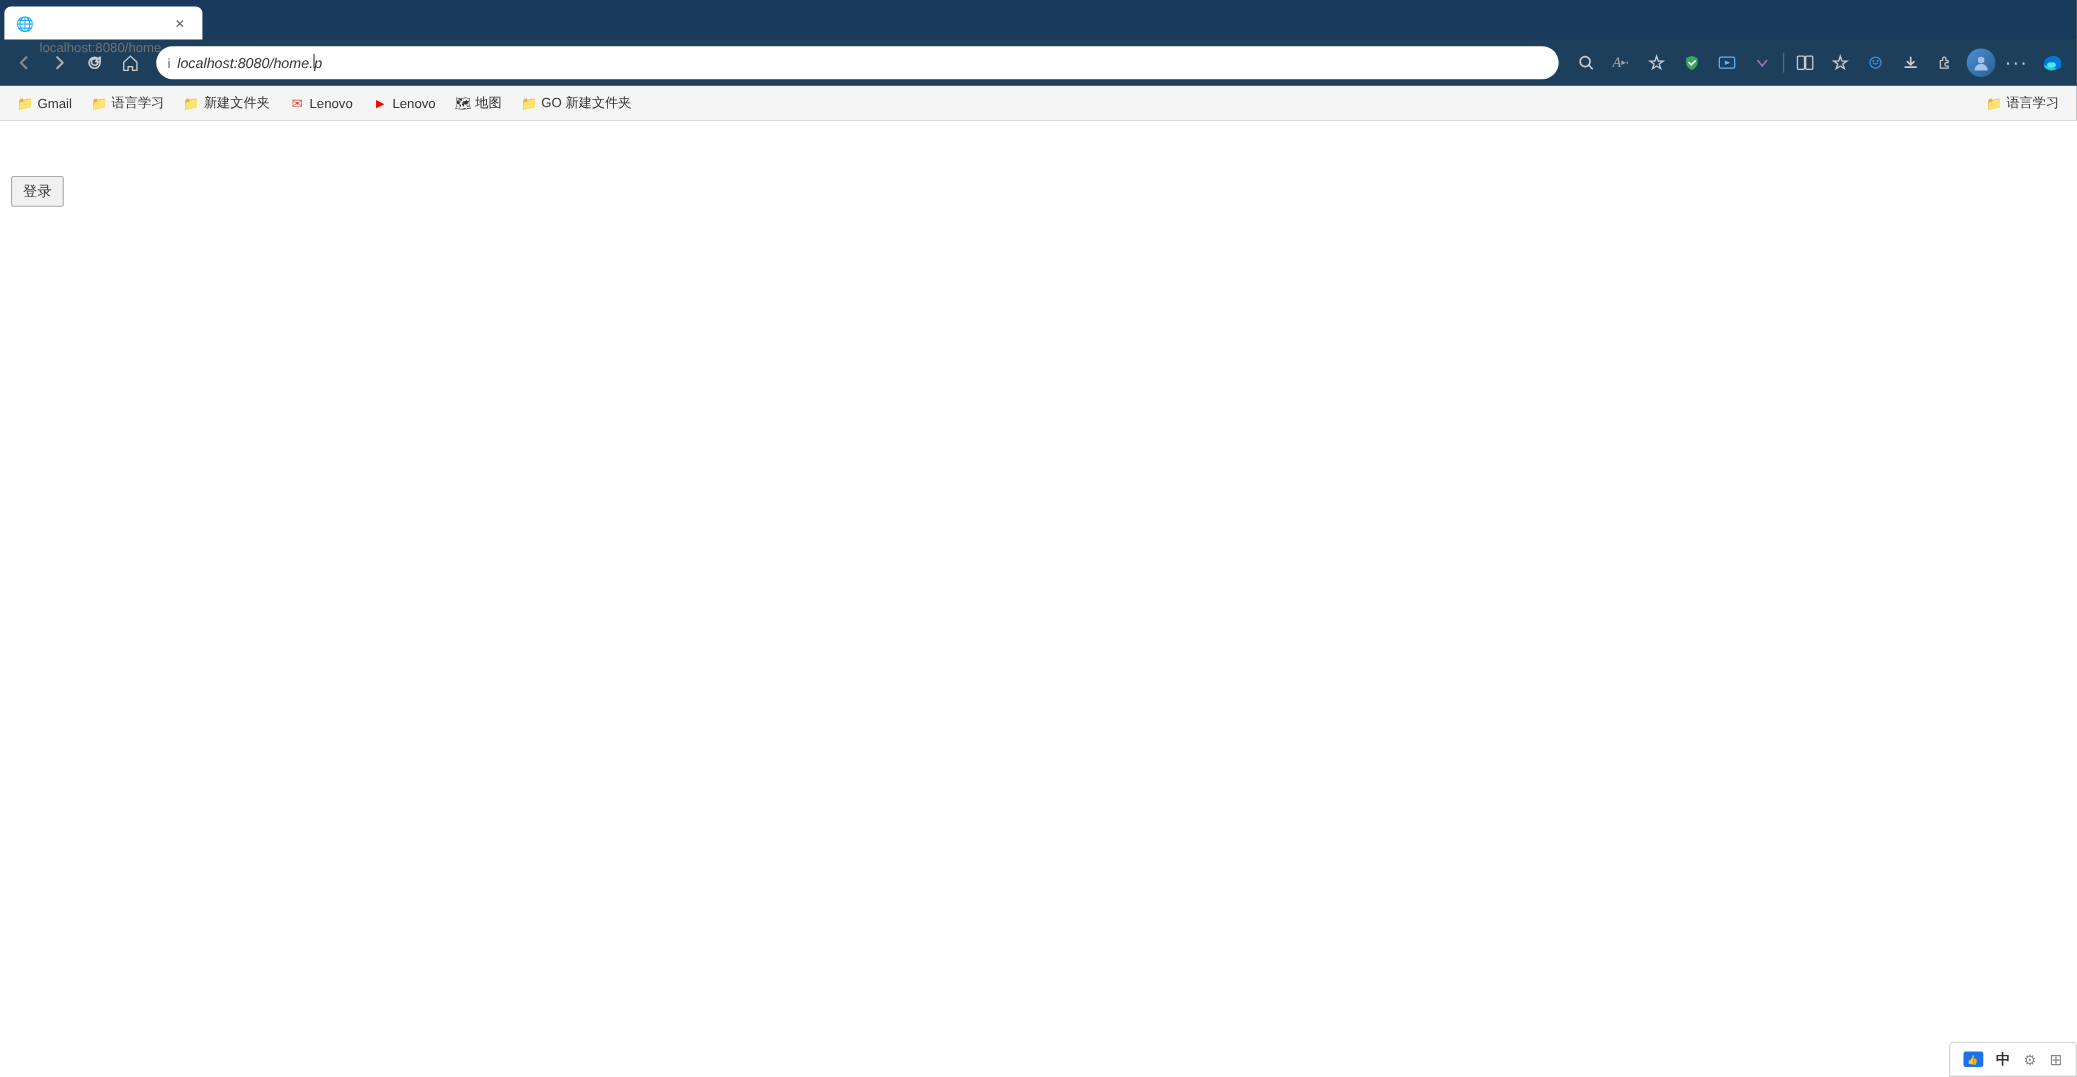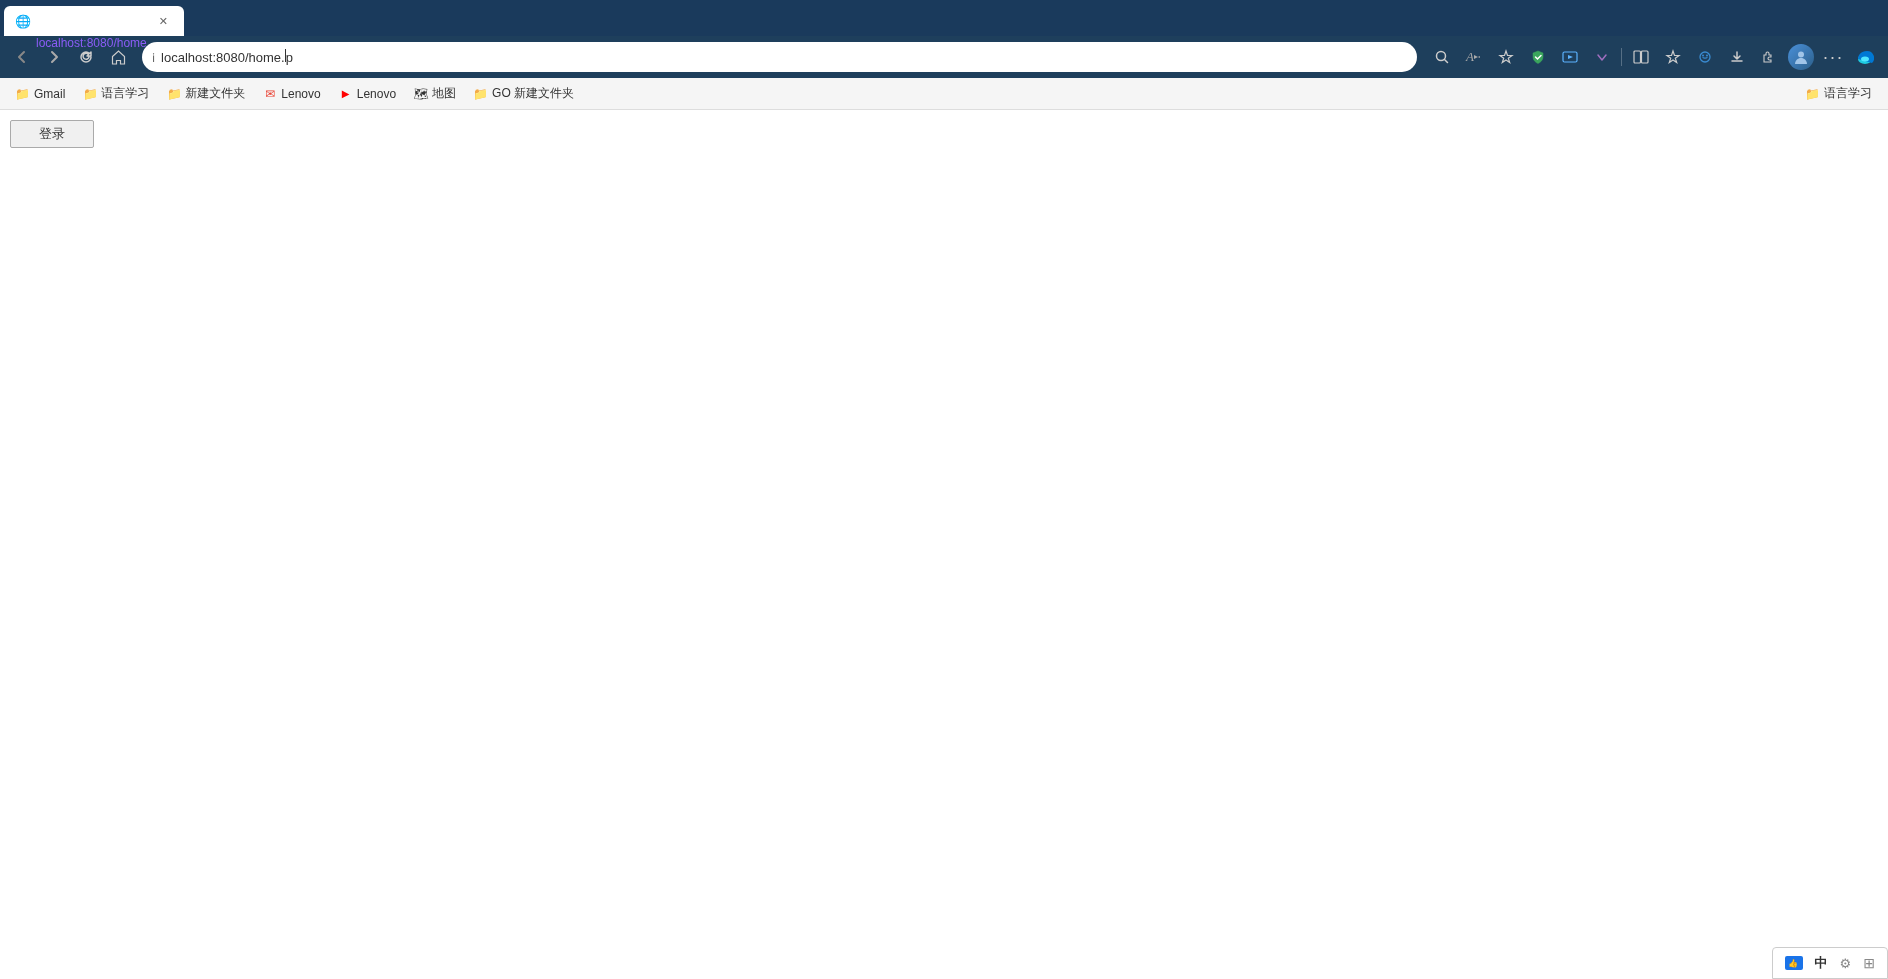--- a/index.html
+++ b/index.html
@@ -34,21 +34,21 @@
     }
     .tab-favicon {
       width: 14px;
       height: 14px;
       display: inline-flex;
       align-items: center;
       justify-content: center;
     }
     .tab-title {
       font-size: 12px;
-      color: #8b5cf6;
+      color: #737373;
       white-space: nowrap;
       overflow: hidden;
       text-overflow: ellipsis;
       max-width: 120px;
       margin-top: 44px;
     }
     .tab-close {
       margin-left: auto;
       font-size: 11px;
       color: #666;
@@ -93,20 +93,21 @@
     }
     .address-bar-icon {
       color: #666;
       font-size: 12px;
       flex-shrink: 0;
     }
     .address-text {
       font-size: 13px;
       color: #333;
       flex: 1;
+      font-style: italic;
     }
     .address-bar-cursor {
       display: inline-block;
       width: 1px;
       height: 13px;
       background: #333;
       animation: blink 1s infinite;
     }
     @keyframes blink { 0%,100%{opacity:1} 50%{opacity:0} }
 
@@ -190,25 +191,26 @@
     .page-content {
       background: #fff;
       min-height: 869px;
       padding: 10px;
       position: relative;
     }
 
     .login-btn {
       border: 1px solid #aaa;
       background: #f0f0f0;
-      padding: 4px 28px;
+      padding: 4px 10px;
       font-size: 13px;
       cursor: pointer;
       border-radius: 2px;
       color: #333;
+      margin-top: 40px;
     }
 
     
     .status-bar {
       position: fixed;
       bottom: 0;
       right: 0;
       background: rgba(255,255,255,0.95);
       border: 1px solid #ccc;
       border-radius: 4px 4px 0 0;

